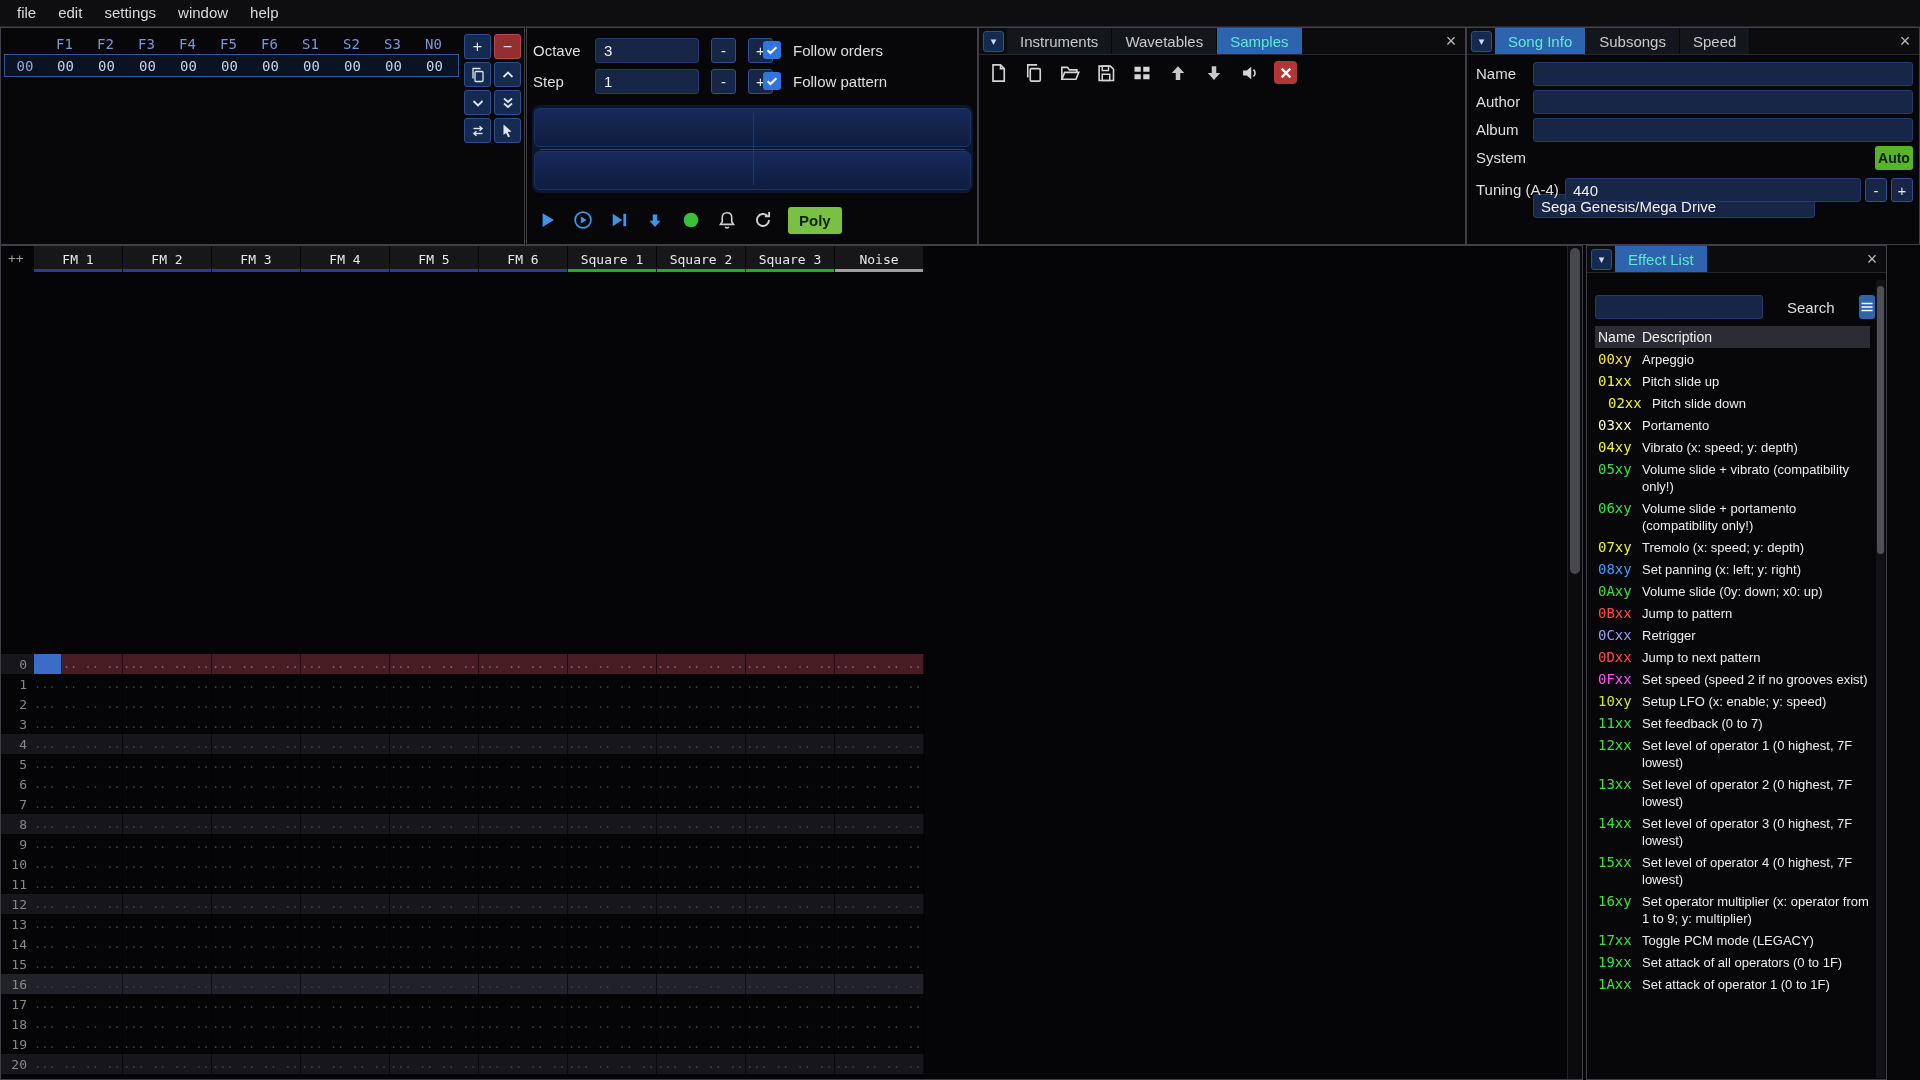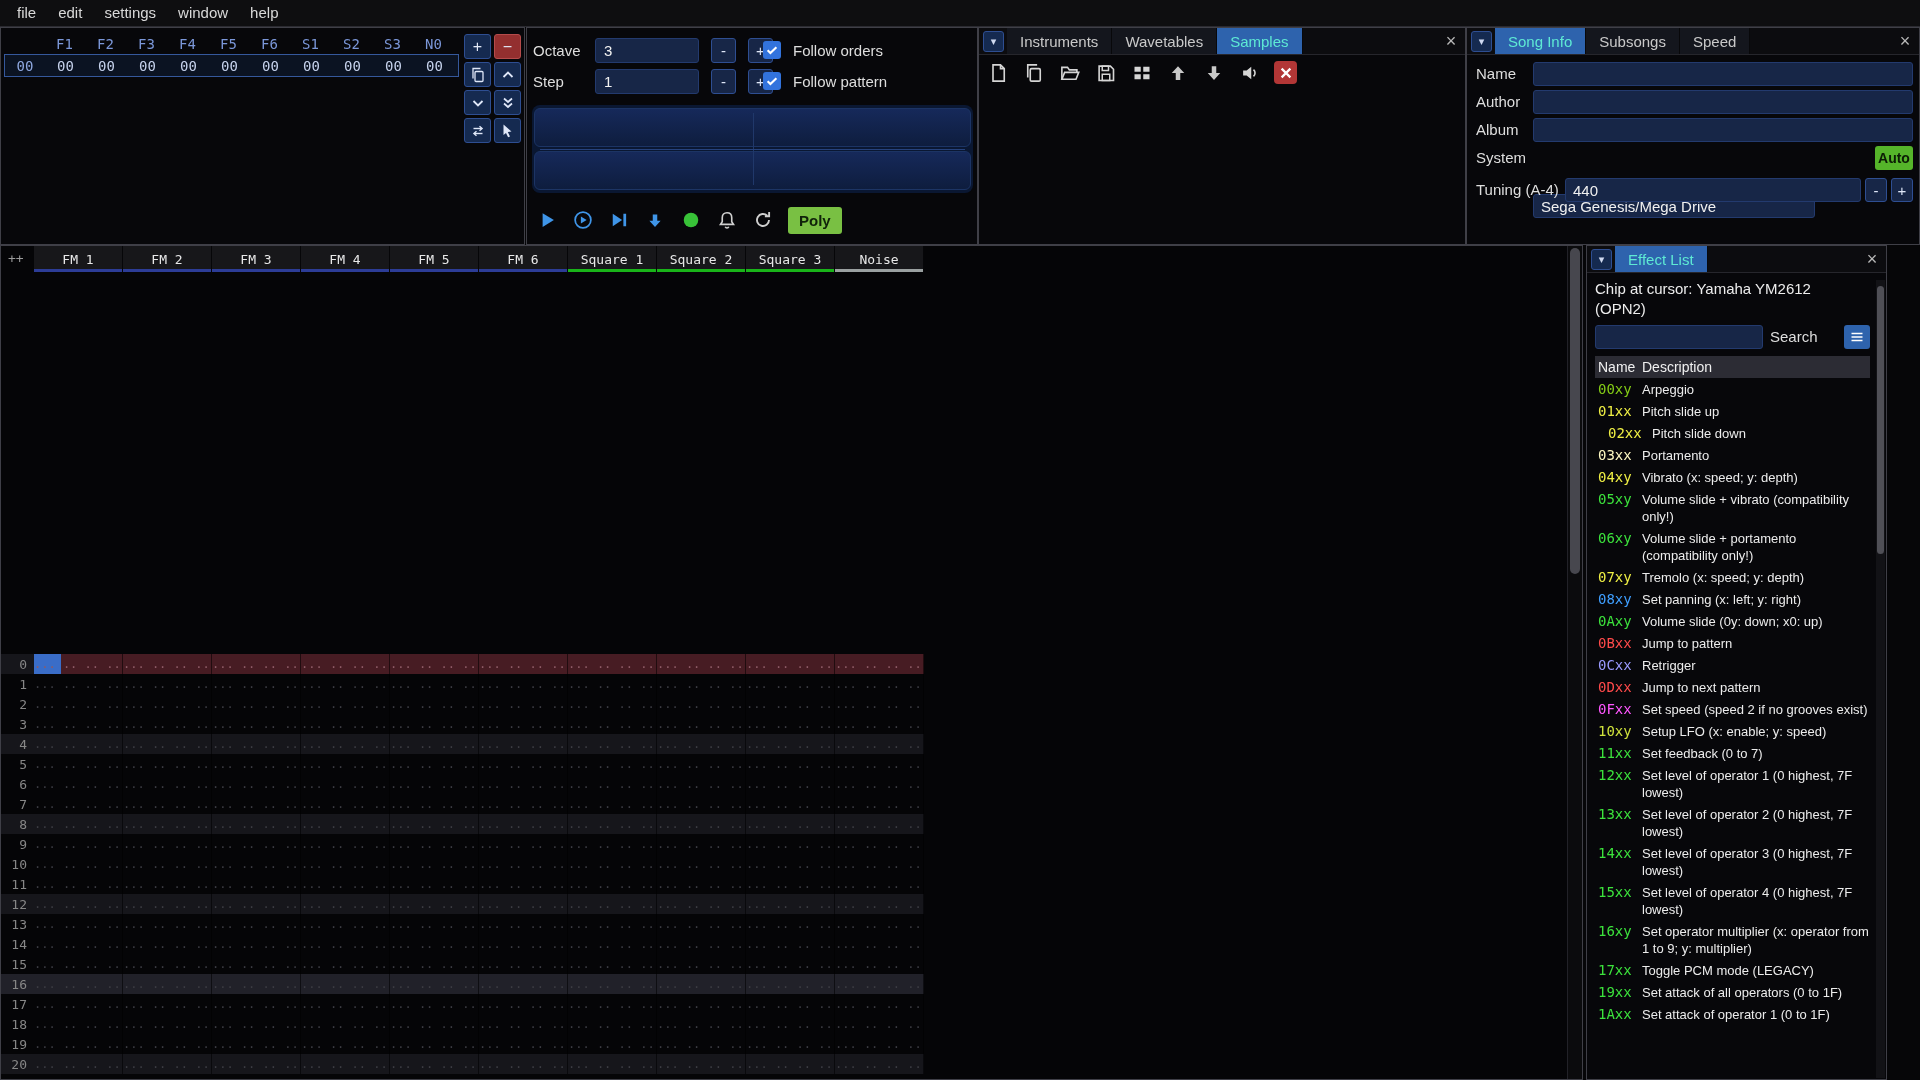--- a/index.html
+++ b/index.html
@@ -83,21 +83,21 @@
 .pcell{position:relative;z-index:1;width:89px;text-align:center;font-size:12px;color:#3c3c43;border-right:1px solid rgba(0,0,0,.55);line-height:20px;white-space:nowrap;overflow:hidden}
 .prow.sel .pcell{color:#8e5b66}
 .cursor{position:absolute;left:0;top:0;bottom:0;width:27px;background:#3a6dc8;z-index:0}
 .pscroll{position:absolute;right:0;top:0;bottom:0;width:15px;background:#0b0b0d;border-left:1px solid #222228}
 .pthumb{position:absolute;left:2px;top:2px;width:10px;height:326px;background:#47474e;border-radius:5px}
 
 
 #effect-panel{left:1586px;top:245px;width:301px;height:835px}
 .fx-body{position:absolute;left:0;top:27px;right:0;bottom:0;overflow:hidden;padding:6px 16px 0 8px}
 .fx-chip{font-size:15px;color:#ededed;line-height:1.32;width:252px}
-.fx-search{display:flex;align-items:center;gap:7px;margin-top:6px}
+.fx-search{display:flex;align-items:center;gap:24px;margin-top:16px}
 .fx-search input{width:168px;height:24px}
 .hamb{width:26px;height:24px;background:#2e63ad;border-radius:3px;display:flex;align-items:center;justify-content:center;margin-left:auto}
 .hamb svg{width:16px;height:16px}
 .fx-thead{display:flex;margin-top:7px;background:#2c2c34;height:22px;align-items:center;font-size:14px;color:#f0f0f0;padding-left:3px}
 .fx-thead .c1{width:44px;flex:none}
 .fx-row{display:flex;padding:3px 0 2px 3px;font-size:13px;line-height:17px}
 .fx-code{width:44px;flex:none;font-family:"DejaVu Sans Mono",monospace;font-size:14px}
 .fx-desc{flex:1;color:#ececec}
 .fx-scroll{position:absolute;right:1px;top:34px;bottom:1px;width:9px;background:#121216}
 .fx-thumb{position:absolute;left:1px;top:6px;width:7px;height:268px;background:#4f4f56;border-radius:4px}
@@ -708,37 +708,36 @@
     <div class="tabbar">
       <div class="drop">
           <span>▾</span>
         </div>
       <div class="tab active">Effect List</div>
       <div class="closex">
           <span>×</span>
         </div>
     </div>
     <div class="fx-body">
-      <div class="fx-chip">Chip at cursor: Yamaha YM2612 (OPN2)</div>
       <div class="fx-search">
         <input class="inputbox" value="" style="">
         <span class="lbl">Search</span>
         <div class="hamb">
             <svg viewBox="0 0 16 16">
               <path d="M2.5 4.5h11M2.5 8h11M2.5 11.5h11" stroke="#fff" stroke-width="1.6"></path>
             </svg>
           </div>
       </div>
       <div class="fx-thead">
         <span class="c1">Name</span>
         <span>Description</span>
       </div>
       <div id="fx-rows">
           <div class="fx-row">
-            <span class="fx-code" style="color: #84cc16;">00xy</span>
+            <span class="fx-code" style="color: #fde047;">00xy</span>
             <span class="fx-desc">Arpeggio</span>
           </div>
           <div class="fx-row">
             <span class="fx-code" style="color: rgb(239, 239, 68);">01xx</span>
             <span class="fx-desc">Pitch slide up</span>
           </div>
           <div class="fx-row">
             <span class="fx-code" style="color: rgb(239, 239, 68); margin-left: 10px;">02xx</span>
             <span class="fx-desc">Pitch slide down</span>
           </div>

